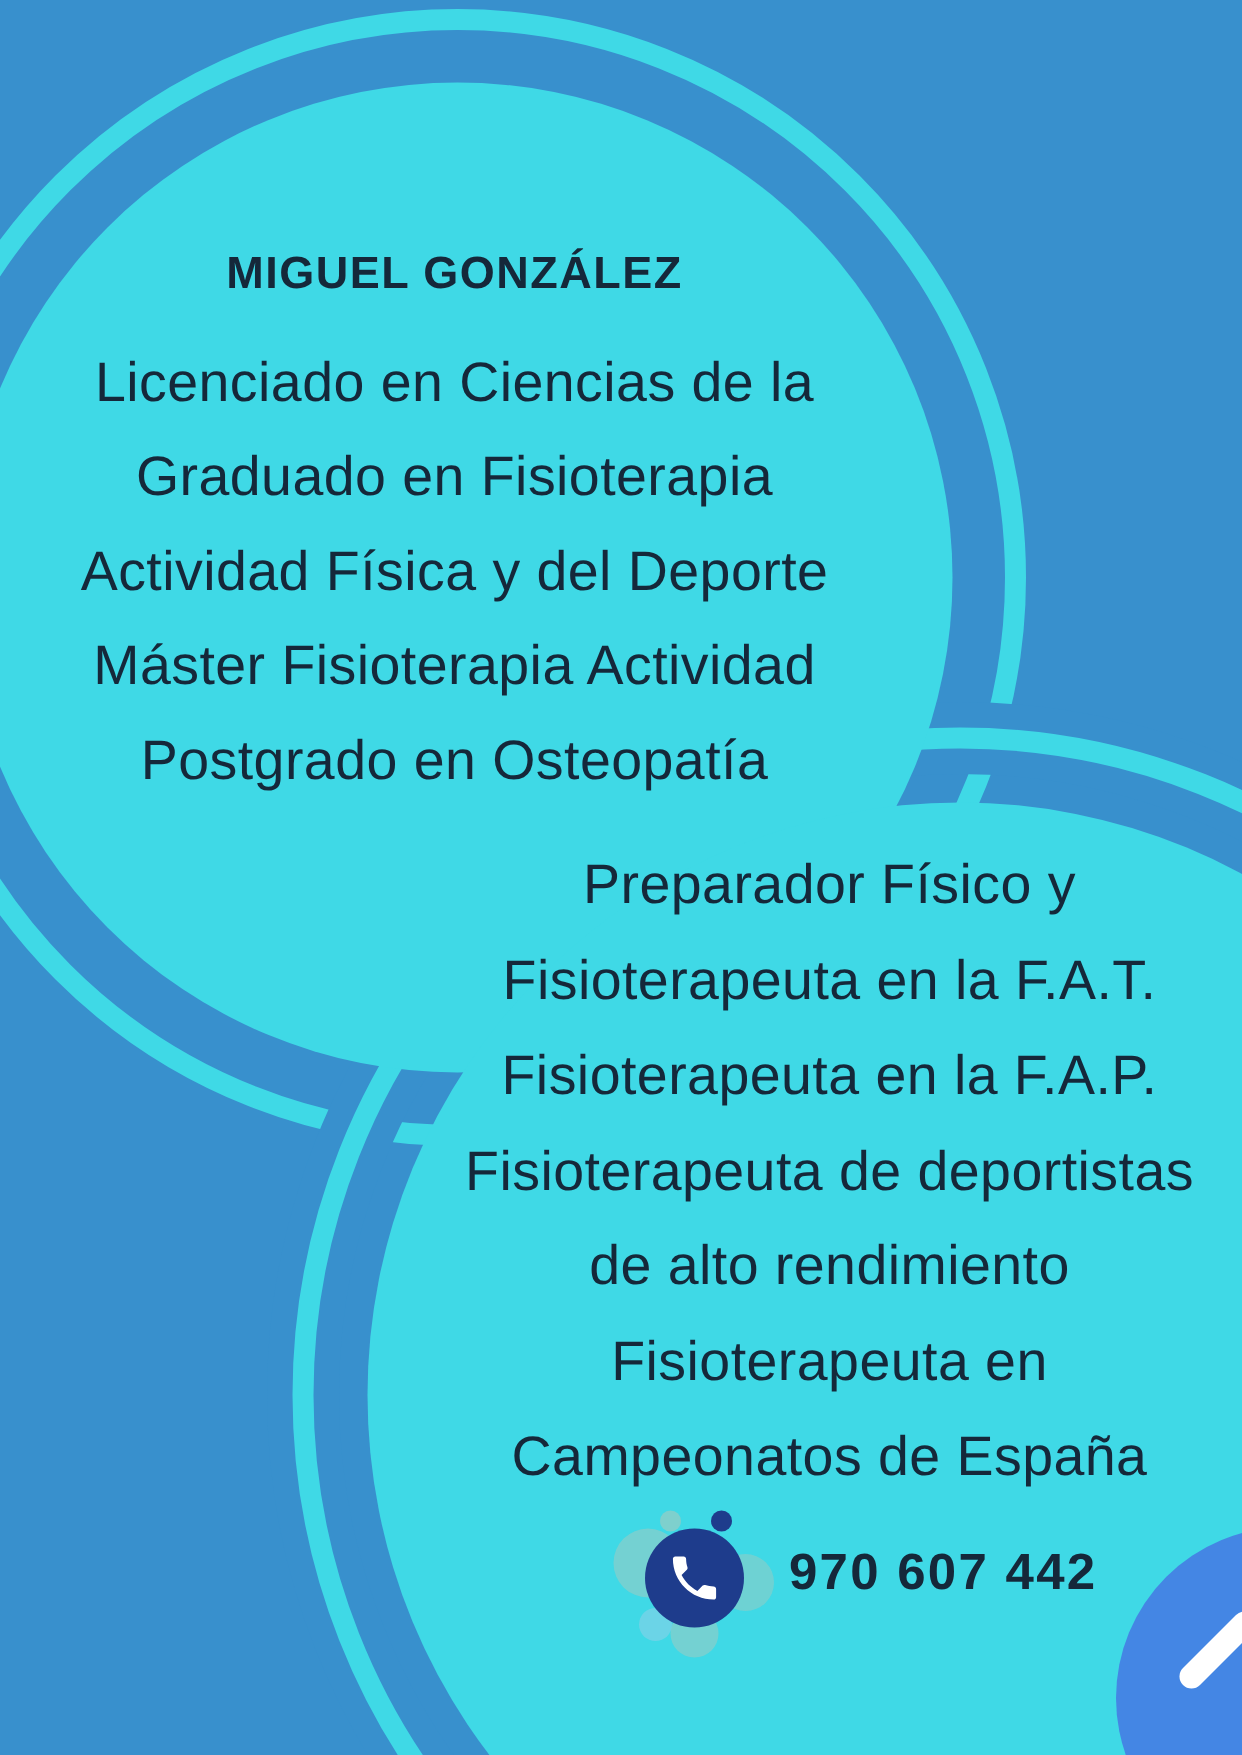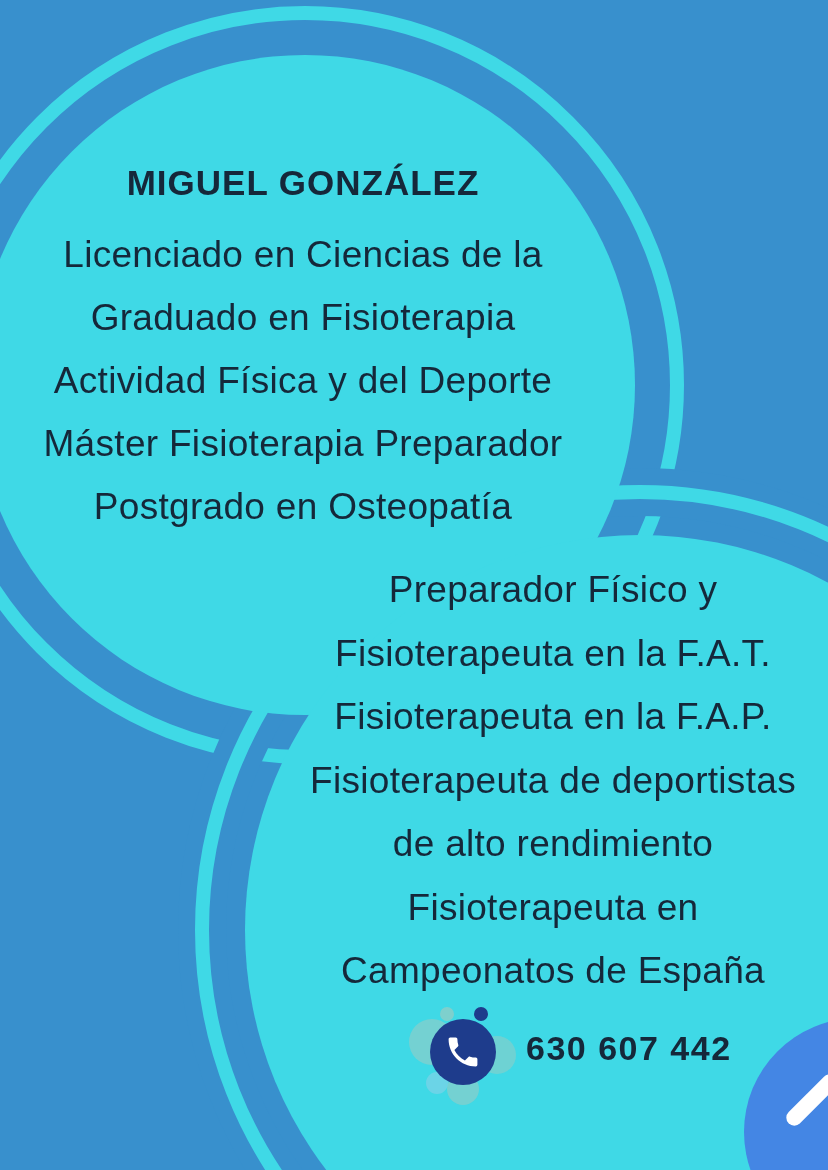--- a/index.html
+++ b/index.html
@@ -23,21 +23,21 @@
     position: absolute;
     text-align: center;
     color: var(--text, #16283a);
   }
   #top-text {
     left: 8px;
     top: 151px;
     width: 590px;
   }
   .profile-title {
-    font-size: 35px;
+    font-size: 30px;
     font-weight: bold;
     letter-spacing: 1px;
     line-height: 64px;
     margin-bottom: 8px;
     white-space: nowrap;
   }
   .cred-line, .role-line {
     font-size: 37px;
     font-weight: 400;
     letter-spacing: 0.3px;
@@ -110,32 +110,32 @@
       <circle cx="858" cy="1132" r="114" fill="var(--fab_button)"></circle>
       <rect x="-33" y="-8" width="66" height="16" rx="8" fill="#ffffff" transform="translate(812,1100) rotate(-45)"></rect>
     </g>
   </svg>
 
   <div id="top-text" class="textblock">
     <div class="profile-title">MIGUEL GONZÁLEZ</div>
     <div class="cred-line">Licenciado en Ciencias de la</div>
     <div class="cred-line">Graduado en Fisioterapia</div>
     <div class="cred-line">Actividad Física y del Deporte</div>
-    <div class="cred-line">Máster Fisioterapia Preparador</div>
+    <div class="cred-line">Máster Fisioterapia Actividad</div>
     <div class="cred-line">Postgrado en Osteopatía</div>
   </div>
 
   <div id="bottom-text" class="textblock">
     <div class="role-line">Preparador Físico y</div>
     <div class="role-line">Fisioterapeuta en la F.A.T.</div>
     <div class="role-line">Fisioterapeuta en la F.A.P.</div>
     <div class="role-line">Fisioterapeuta de deportistas</div>
     <div class="role-line">de alto rendimiento</div>
     <div class="role-line">Fisioterapeuta en</div>
     <div class="role-line">Campeonatos de España</div>
   </div>
 
   <div id="phone-row">
     <div id="phone-badge"></div>
-    <div id="phone-number">630 607 442</div>
+    <div id="phone-number">970 607 442</div>
   </div>
 
 </div>
 
 </body></html>

